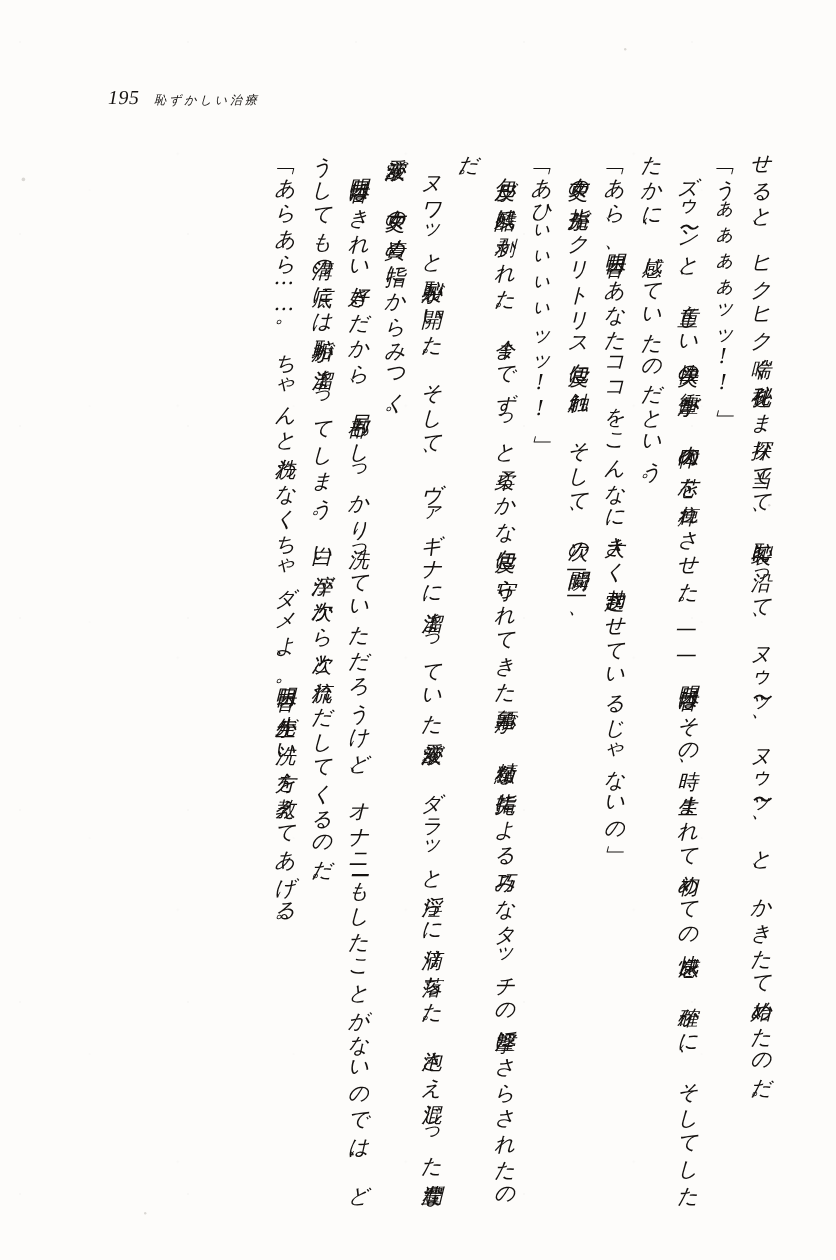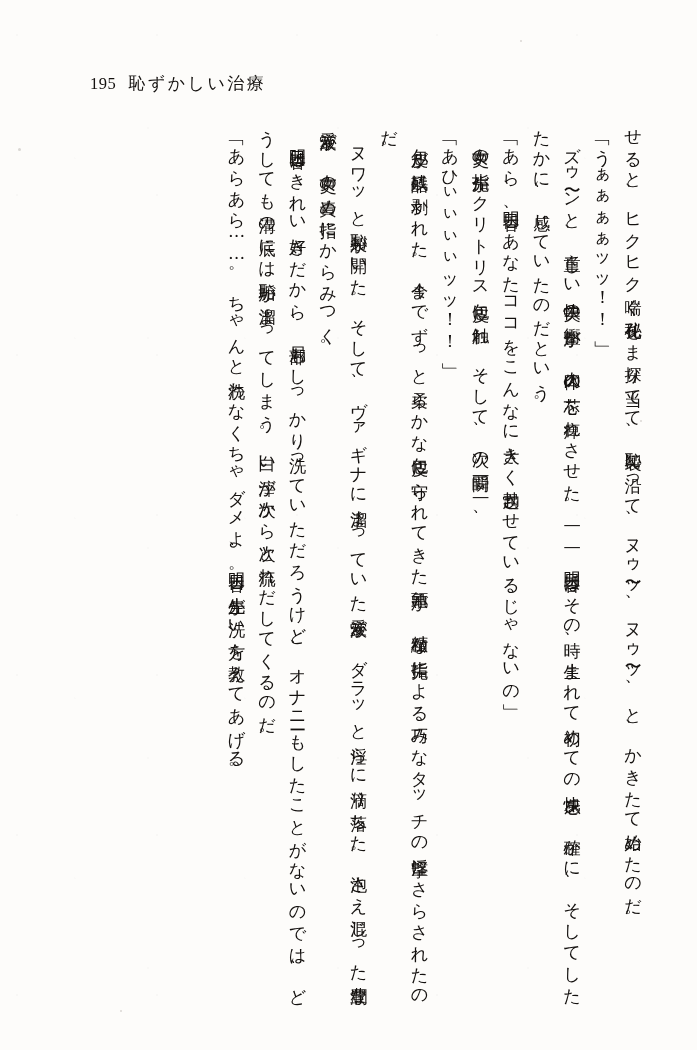--- a/index.html
+++ b/index.html
@@ -47,21 +47,21 @@
     display: flex;
     align-items: baseline;
     gap: 12px;
   }
   #folio {
     font-size: 16.5px;
     letter-spacing: .5px;
     font-family: "Liberation Serif", "DejaVu Serif", serif;
   }
   #headtitle {
-    font-size: 17px;
+    font-size: 10px;
     letter-spacing: 2.5px;
     font-family: "DejaVu Serif", "Liberation Serif", serif;
   }
 
   
   #body {
     position: absolute;
     top: 118px;
     left: 56px;
     width: 592px;
@@ -80,21 +80,21 @@
     margin: 0;
     padding: 0;
   }
   #body p.indent {
     text-indent: 1em;
   }
 </style>
 </head>
 <body>
 
-<div id="page" style="background: rgb(253, 252, 250); color: rgb(20, 17, 15);">
+<div id="page" style="background: rgb(253, 252, 250); color: rgb(20, 17, 15); font-style: italic;">
 
   <span class="speck" style="left:18px;top:148px;width:3px;height:3px;"></span>
   <span class="speck" style="left:640px;top:420px;width:2px;height:2px;"></span>
   <span class="speck" style="left:120px;top:1010px;width:2px;height:2px;"></span>
   <span class="speck" style="left:520px;top:40px;width:2px;height:2px;"></span>
 
   <div id="header">
     <span id="folio">195</span>
     <span id="headtitle">恥ずかしい治療</span>
   </div>

